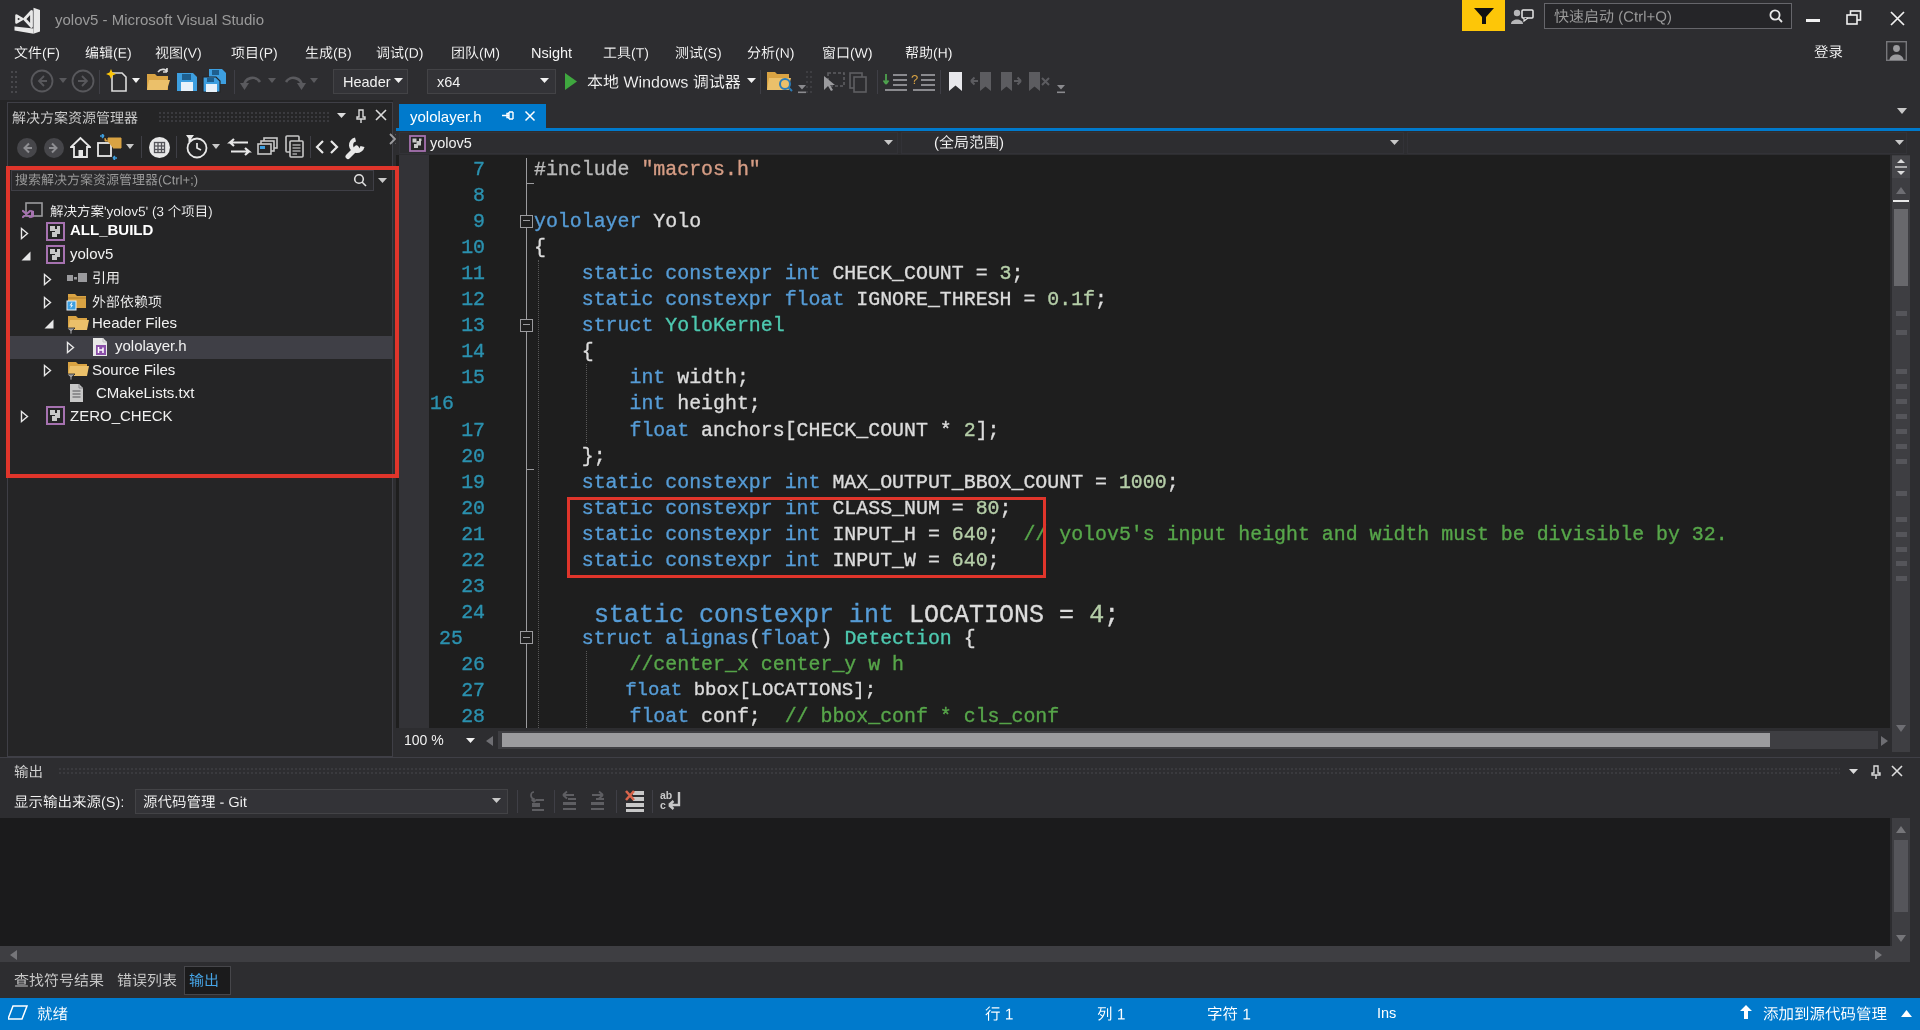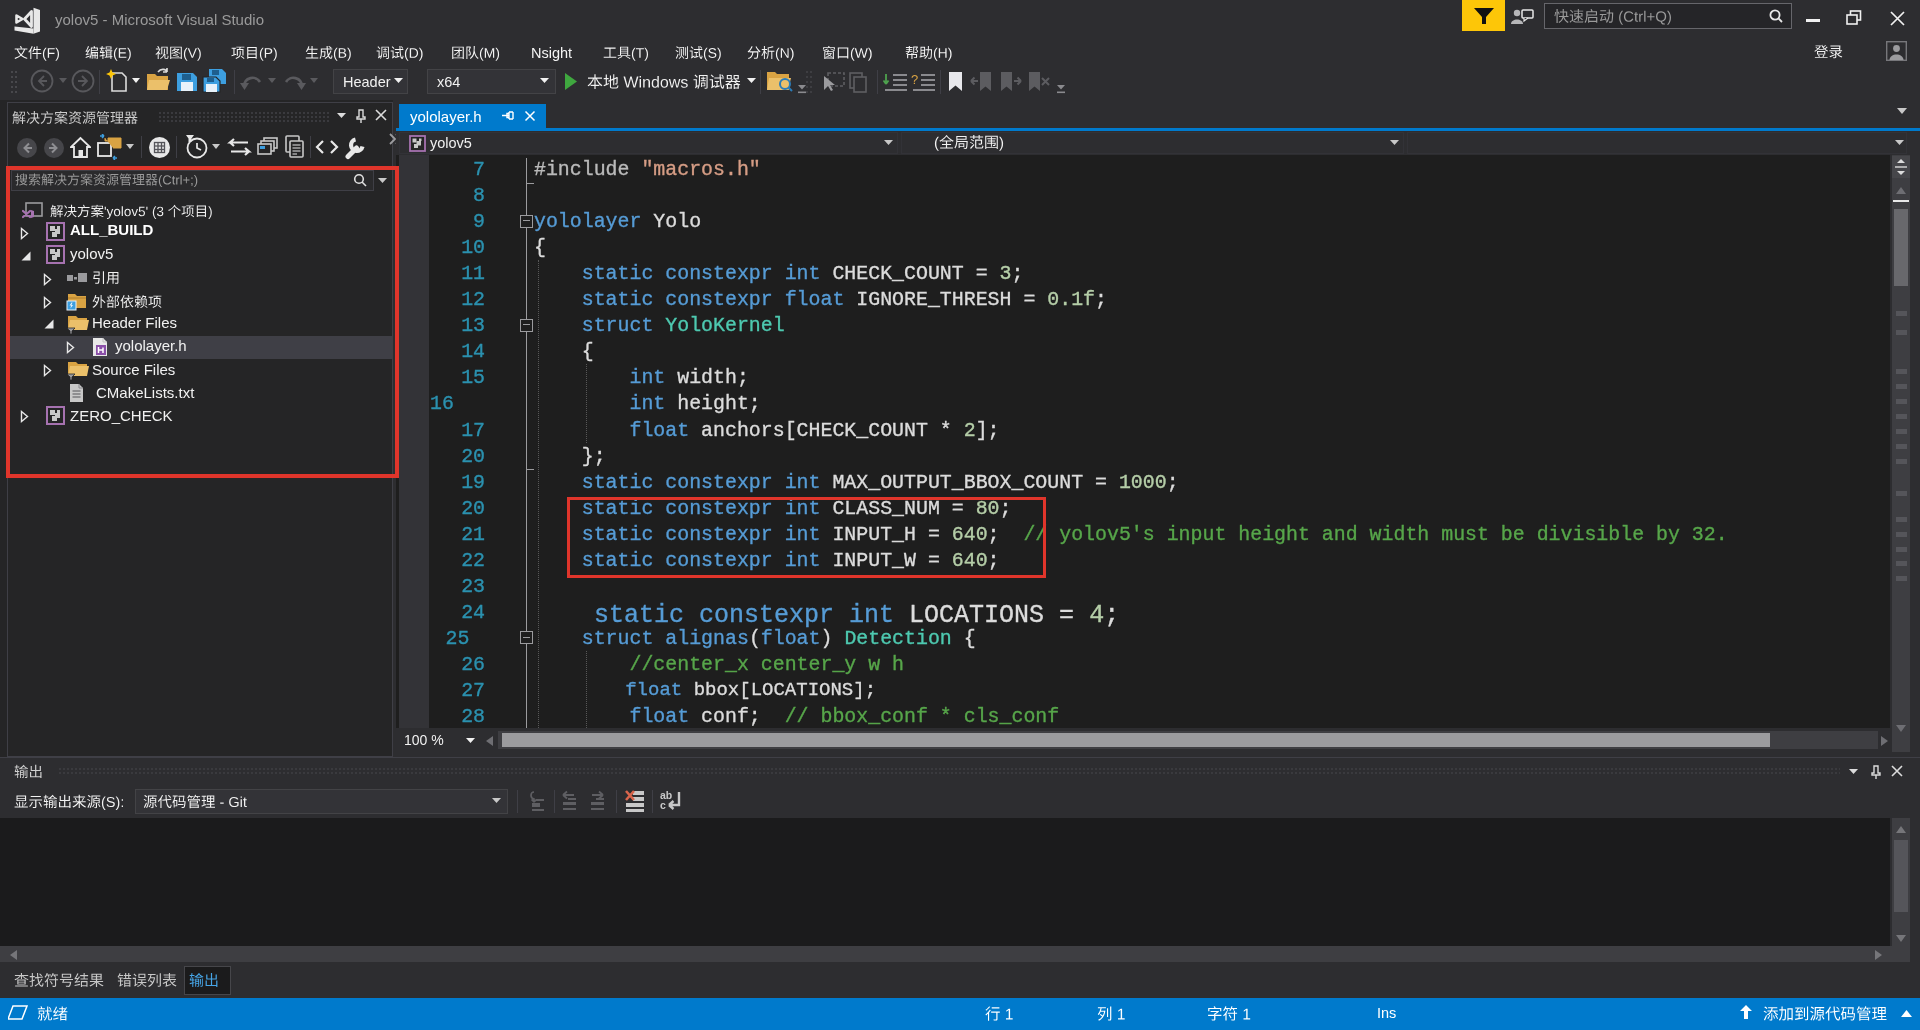--- a/index.html
+++ b/index.html
@@ -439,21 +439,21 @@
 <div class="t mono" style="left:430px;top:366.4px;width:55px;text-align:right;font-size:19.9px;color:#2B91AF">15</div>
 <div class="t mono" style="left:430px;top:392.45000000000005px;width:55px;text-align:left;font-size:19.9px;color:#2B91AF">16</div>
 <div class="t mono" style="left:430px;top:418.5px;width:55px;text-align:right;font-size:19.9px;color:#2B91AF">17</div>
 <div class="t mono" style="left:430px;top:444.55px;width:55px;text-align:right;font-size:19.9px;color:#2B91AF">20</div>
 <div class="t mono" style="left:430px;top:470.6px;width:55px;text-align:right;font-size:19.9px;color:#2B91AF">19</div>
 <div class="t mono" style="left:430px;top:496.65000000000003px;width:55px;text-align:right;font-size:19.9px;color:#2B91AF">20</div>
 <div class="t mono" style="left:430px;top:522.7px;width:55px;text-align:right;font-size:19.9px;color:#2B91AF">21</div>
 <div class="t mono" style="left:430px;top:548.75px;width:55px;text-align:right;font-size:19.9px;color:#2B91AF">22</div>
 <div class="t mono" style="left:430px;top:574.8px;width:55px;text-align:right;font-size:19.9px;color:#2B91AF">23</div>
 <div class="t mono" style="left:430px;top:600.85px;width:55px;text-align:right;font-size:19.9px;color:#2B91AF">24</div>
-<div class="t mono" style="left:430px;top:626.9000000000001px;width:55px;text-align:center;font-size:19.9px;color:#2B91AF">25</div>
+<div class="t mono" style="left:439px;top:626.9000000000001px;width:55px;text-align:left;font-size:19.9px;color:#2B91AF">25</div>
 <div class="t mono" style="left:430px;top:652.95px;width:55px;text-align:right;font-size:19.9px;color:#2B91AF">26</div>
 <div class="t mono" style="left:430px;top:679.0px;width:55px;text-align:right;font-size:19.9px;color:#2B91AF">27</div>
 <div class="t mono" style="left:430px;top:705.0500000000001px;width:55px;text-align:right;font-size:19.9px;color:#2B91AF">28</div>
 <div class="a" style="left:526px;top:158px;width:1px;height:570px;background:#9B9B9E;"></div>
 <div class="a" style="left:526px;top:183px;width:8px;height:1px;background:#9B9B9E;"></div>
 <div class="a" style="left:526px;top:469px;width:8px;height:1px;background:#9B9B9E;"></div>
 <div class="a" style="left:520px;top:214.6px;width:13px;height:13px;background:#1E1E1E;border:1px solid #9B9B9E"></div>
 <div class="a" style="left:523px;top:220.1px;width:7px;height:1px;background:#9B9B9E"></div>
 <div class="a" style="left:520px;top:318.8px;width:13px;height:13px;background:#1E1E1E;border:1px solid #9B9B9E"></div>
 <div class="a" style="left:523px;top:324.3px;width:7px;height:1px;background:#9B9B9E"></div>

